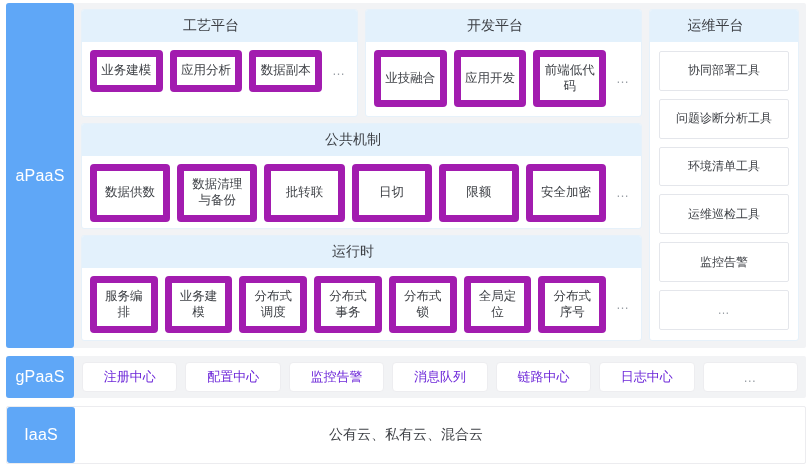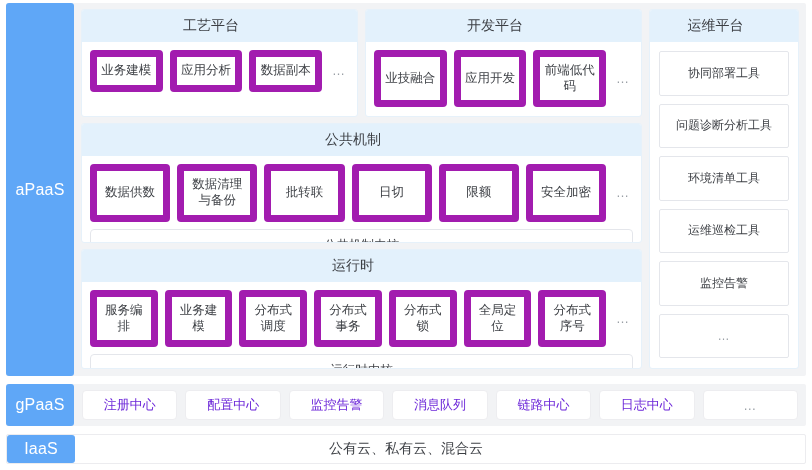--- a/index.html
+++ b/index.html
@@ -218,21 +218,21 @@
     align-items: center;
     justify-content: center;
     font-size: 13px;
     color: #6d28d9;
     box-sizing: border-box;
   }
   .gpaas-chip.muted { color: #9aa0a6; letter-spacing: 1px; }
 
   
   #iaas-row {
-    height: 30px;
+    height: 58px;
     background: #ffffff;
     border: 1px solid #ececef;
     box-sizing: border-box;
   }
   #iaas-row .layer-body {
     align-items: center;
     justify-content: center;
     padding: 0 8px;
   }
   #iaas-text {

